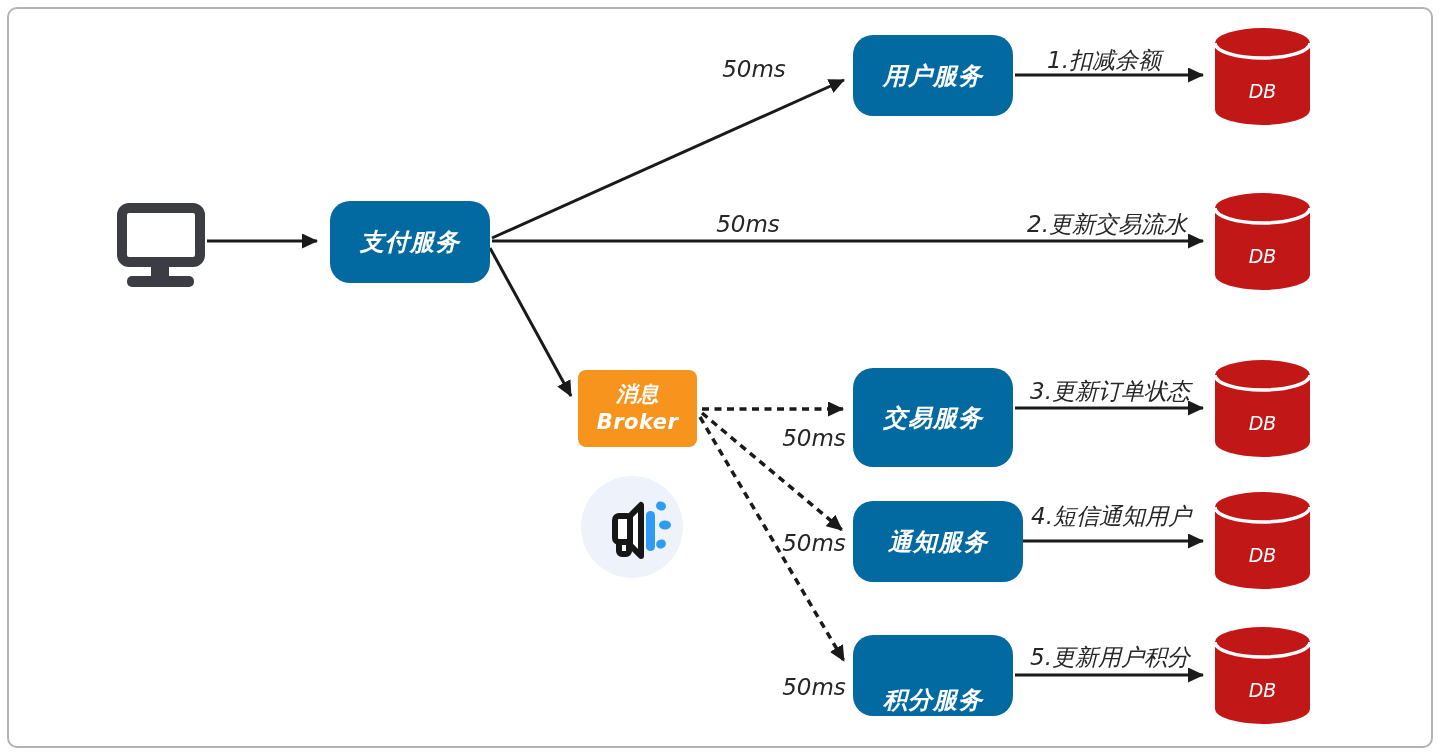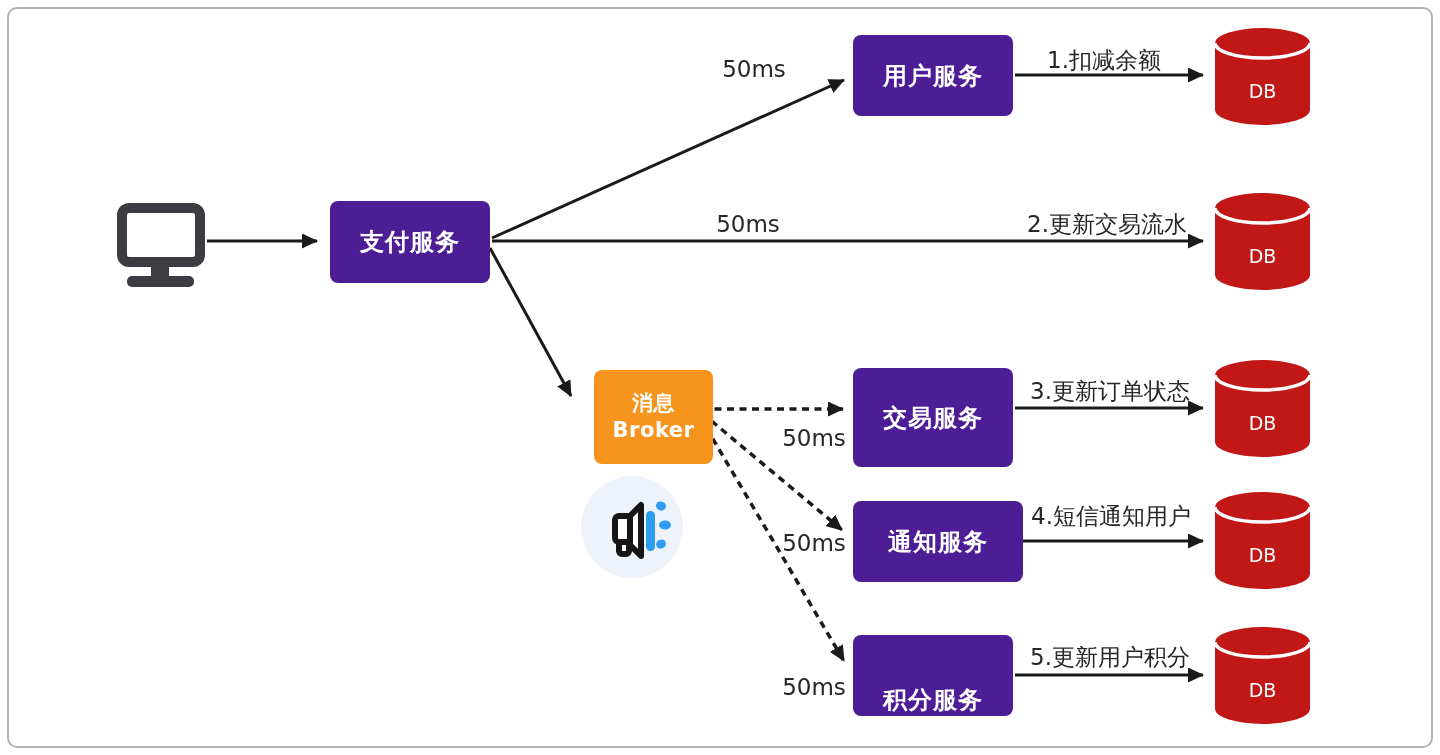--- a/index.html
+++ b/index.html
@@ -1,22 +1,22 @@
 <!DOCTYPE html>
 <html><head>
 <meta charset="utf-8">
 <style>
   html,body{margin:0;padding:0;background:#fff;}
   body{font-family:"DejaVu Sans","Liberation Sans",sans-serif;}
-  .canvas{position:relative;width:1440px;height:755px;background:#ffffff;overflow:hidden;}
+  .canvas{position:relative;width:1440px;height:755px;background:#ffffff;overflow:hidden;font-style:italic;}
   .frame{position:absolute;left:7px;top:7px;right:7px;bottom:7px;border:2px solid #b3b3b3;border-radius:10px;pointer-events:none;}
   svg.layer{position:absolute;left:0;top:0;}
   .node{position:absolute;display:flex;align-items:center;justify-content:center;
         color:#ffffff;font-weight:700;text-align:center;letter-spacing:1px;}
-  .node-dark{background:#4c1d95;border-radius:8px;font-size:24px;}
+  .node-dark{background:#0369a1;border-radius:20px;font-size:24px;}
   .node-broker{background:#f7941e;border-radius:8px;font-size:21px;flex-direction:column;line-height:1.3;letter-spacing:0.5px;}
   .edge-label{font-size:23px;fill:#262626;}
   .db-body{fill:#c21717;}
   .db-crescent{fill:none;stroke:#ffffff;stroke-width:3.5;}
   .db-text{fill:#ffffff;font-size:19px;}
   .arrow{stroke:#1a1a1a;stroke-width:3;fill:none;}
   .arrow-dashed{stroke:#1a1a1a;stroke-width:3.5;fill:none;stroke-dasharray:7 5.5;}
   .mega-stroke{fill:#ffffff;stroke:#161616;stroke-width:6;stroke-linejoin:round;stroke-linecap:round;}
   .wave{fill:#2d9cf2;}
 </style>
@@ -99,21 +99,21 @@
       <ellipse class="wave" cx="661" cy="544" rx="5" ry="4.5" transform="rotate(-25 661 544)"></ellipse>
     </g>
   </svg>
 
   <div class="node node-dark" style="left:330px;top:201px;width:160px;height:82px;">
     <span>支付服务</span>
   </div>
   <div class="node node-dark" style="left:853px;top:35px;width:160px;height:81px;">
     <span>用户服务</span>
   </div>
-  <div class="node node-broker" style="left:594px;top:370px;width:119px;height:94px;">
+  <div class="node node-broker" style="left:578px;top:370px;width:119px;height:77px;">
     <span>消息</span>
     <span>Broker</span>
   </div>
   <div class="node node-dark" style="left:853px;top:368px;width:160px;height:99px;">
     <span>交易服务</span>
   </div>
   <div class="node node-dark" style="left:853px;top:501px;width:170px;height:81px;">
     <span>通知服务</span>
   </div>
   <div class="node node-dark" style="left:853px;top:635px;width:160px;height:81px;align-items:flex-end;">

